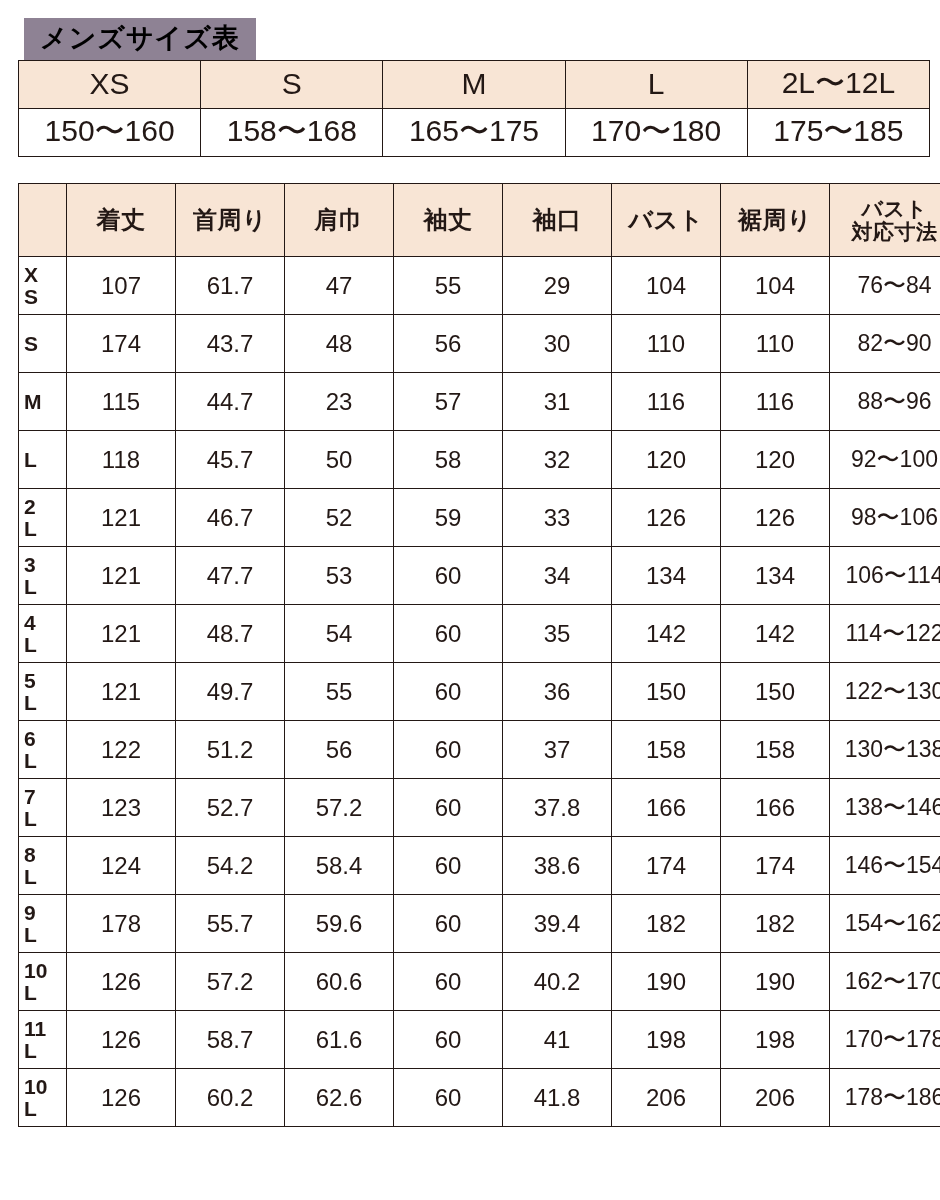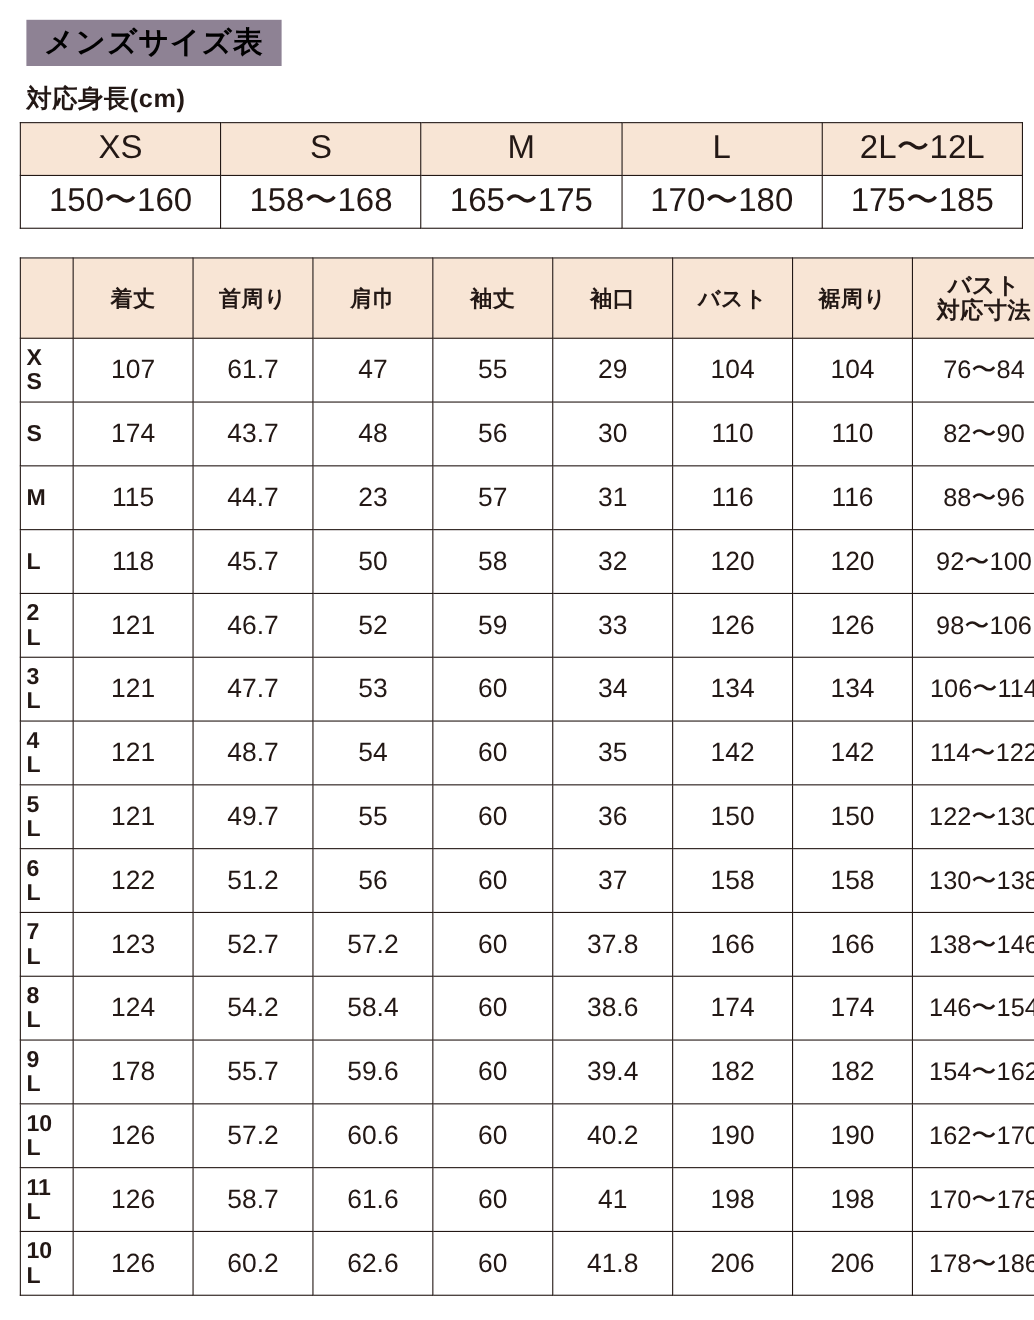--- a/index.html
+++ b/index.html
@@ -83,21 +83,21 @@
     border: 1px solid #231815;
     text-align: center;
     font-size: 23px;
     padding: 0;
     height: 57px;
     vertical-align: middle;
     font-weight: normal;
   }
   .main-table thead th {
     background: #f8e5d5;
-    font-size: 20px;
+    font-size: 24px;
     font-weight: bold;
     height: 72px;
     letter-spacing: 0.5px;
   }
   .main-table thead th.corner {
     background: #f8e5d5;
   }
   .main-table thead th.two-line {
     font-size: 21px;
     line-height: 1.12;
@@ -120,21 +120,20 @@
     font-size: 23px;
   }
 </style>
 </head>
 <body>
 
 <div class="page">
 
   <div class="title-banner">メンズサイズ表</div>
 
-  <div class="height-label">対応身長(cm)</div>
 
   <table class="height-table">
     <tbody>
       <tr class="head">
         <td>XS</td>
         <td>S</td>
         <td>M</td>
         <td>L</td>
         <td>2L〜12L</td>
       </tr>

